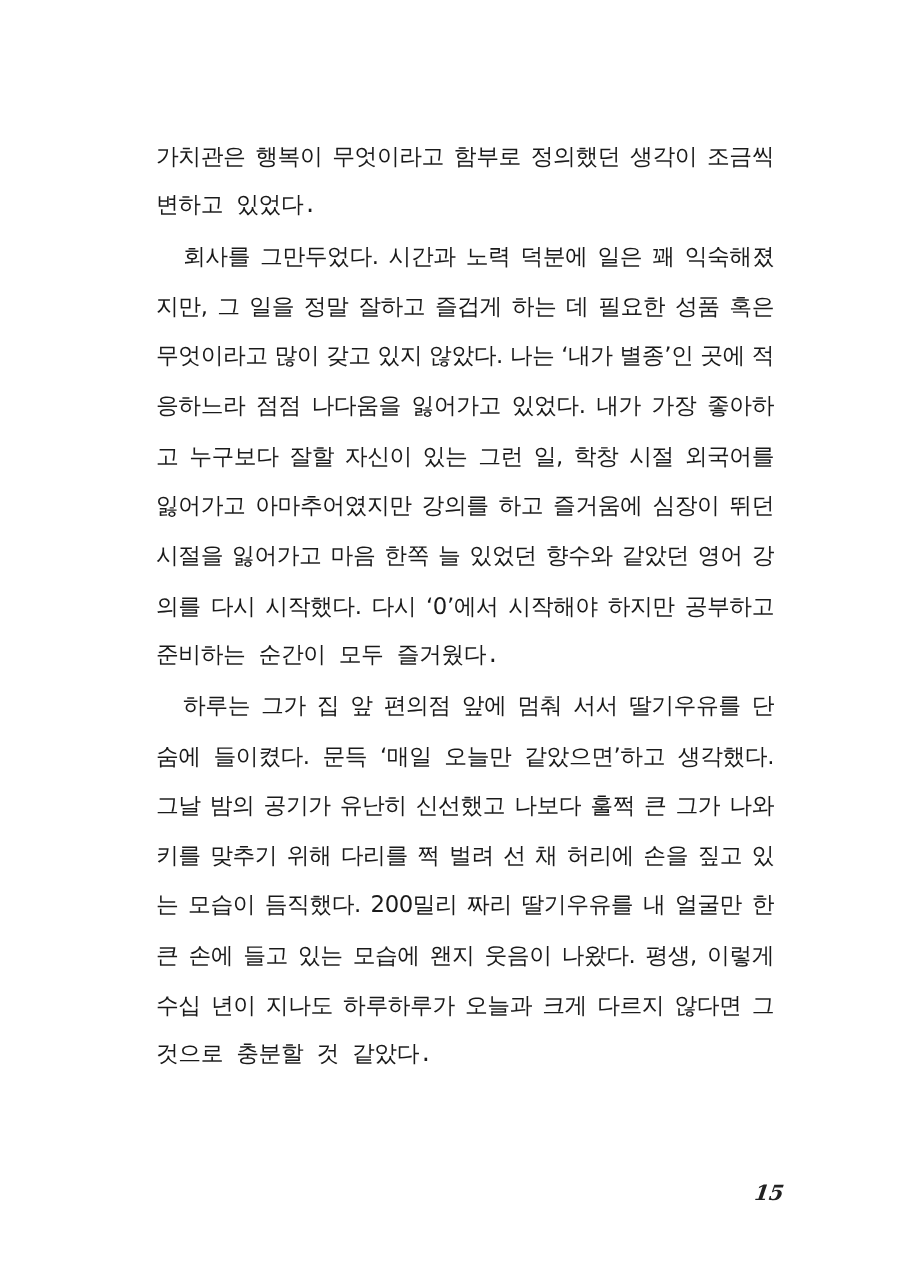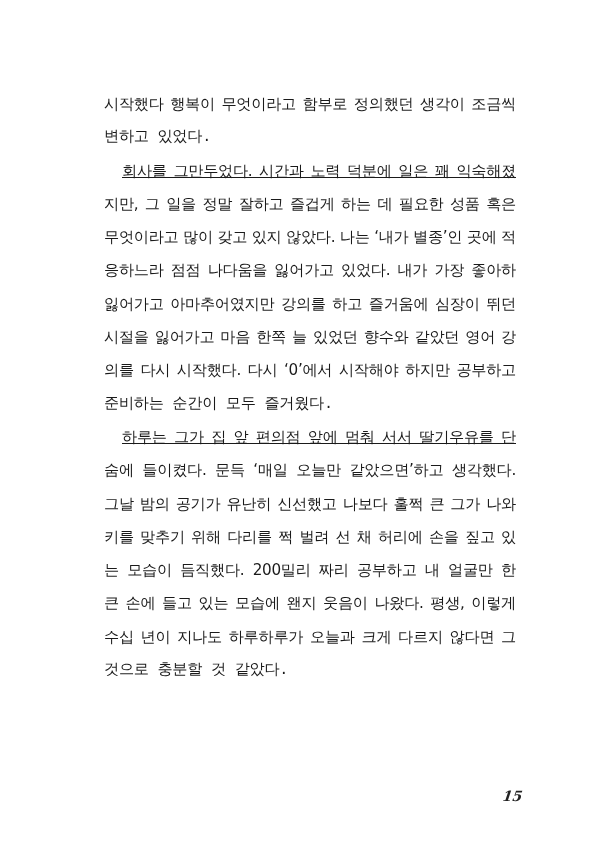--- a/index.html
+++ b/index.html
@@ -19,55 +19,56 @@
     .line {
       height: 33.3px;
       line-height: 33.3px;
       font-size: 15.2px;
       white-space: nowrap;
       text-align: justify;
       text-align-last: justify;
       letter-spacing: -0.3px;
     }
     .line.last { text-align-last: left; font-family: Liberation Mono, monospace; }
-    .line.indent { padding-left: 18px; text-decoration: underline; }
+    .line.indent { padding-left: 18px; }
     .page-number {
       position: absolute;
       left: 503px; top: 788px;
       font-family: "DejaVu Serif", serif;
       font-style: italic;
       font-weight: bold;
       font-size: 14px;
       color: #222;
       transform: skewX(-8deg);
     }
   </style>
 </head>
 <body>
 
 <div class="page">
   <div>
-    <div class="line">시작했다 행복이 무엇이라고 함부로 정의했던 생각이 조금씩</div>
+    <div class="line">가치관은 행복이 무엇이라고 함부로 정의했던 생각이 조금씩</div>
     <div class="line last">변하고 있었다.</div>
   </div>
   <div>
     <div class="line indent">회사를 그만두었다. 시간과 노력 덕분에 일은 꽤 익숙해졌</div>
     <div class="line">지만, 그 일을 정말 잘하고 즐겁게 하는 데 필요한 성품 혹은</div>
     <div class="line">무엇이라고 많이 갖고 있지 않았다. 나는 ‘내가 별종’인 곳에 적</div>
     <div class="line">응하느라 점점 나다움을 잃어가고 있었다. 내가 가장 좋아하</div>
+    <div class="line">고 누구보다 잘할 자신이 있는 그런 일, 학창 시절 외국어를</div>
     <div class="line">잃어가고 아마추어였지만 강의를 하고 즐거움에 심장이 뛰던</div>
     <div class="line">시절을 잃어가고 마음 한쪽 늘 있었던 향수와 같았던 영어 강</div>
     <div class="line">의를 다시 시작했다. 다시 ‘0’에서 시작해야 하지만 공부하고</div>
     <div class="line last">준비하는 순간이 모두 즐거웠다.</div>
   </div>
   <div>
     <div class="line indent">하루는 그가 집 앞 편의점 앞에 멈춰 서서 딸기우유를 단</div>
     <div class="line">숨에 들이켰다. 문득 ‘매일 오늘만 같았으면’하고 생각했다.</div>
     <div class="line">그날 밤의 공기가 유난히 신선했고 나보다 훌쩍 큰 그가 나와</div>
     <div class="line">키를 맞추기 위해 다리를 쩍 벌려 선 채 허리에 손을 짚고 있</div>
-    <div class="line">는 모습이 듬직했다. 200밀리 짜리 공부하고 내 얼굴만 한</div>
+    <div class="line">는 모습이 듬직했다. 200밀리 짜리 딸기우유를 내 얼굴만 한</div>
     <div class="line">큰 손에 들고 있는 모습에 왠지 웃음이 나왔다. 평생, 이렇게</div>
     <div class="line">수십 년이 지나도 하루하루가 오늘과 크게 다르지 않다면 그</div>
     <div class="line last">것으로 충분할 것 같았다.</div>
   </div>
 </div>
 
 <div class="page-number">15</div>
 
 </body></html>

